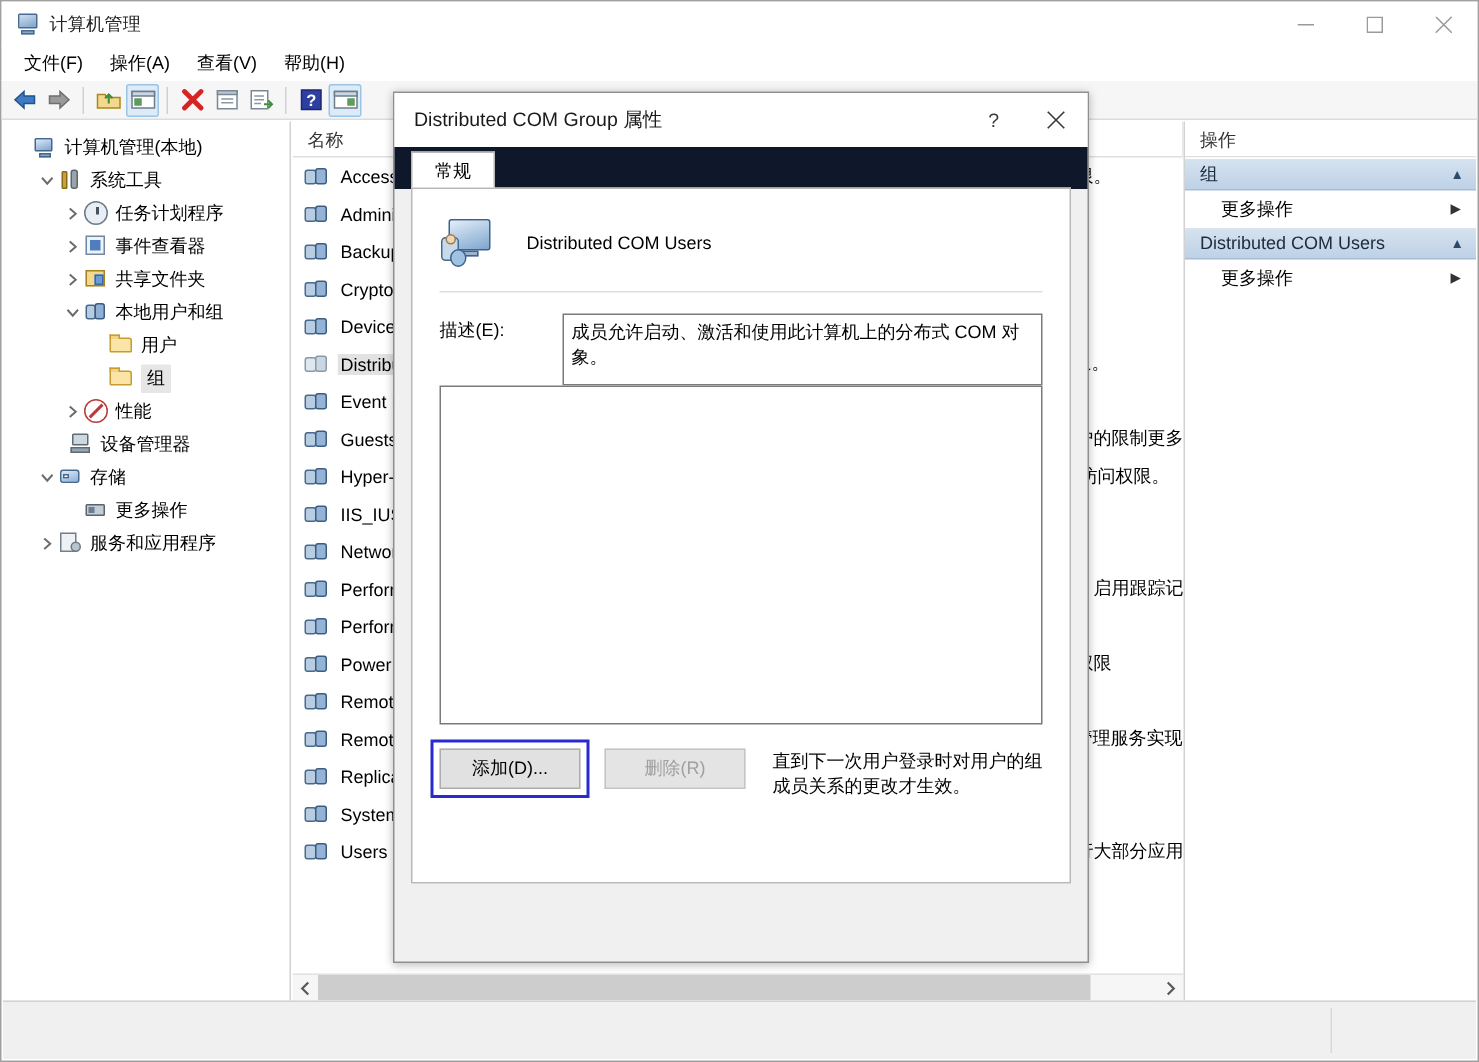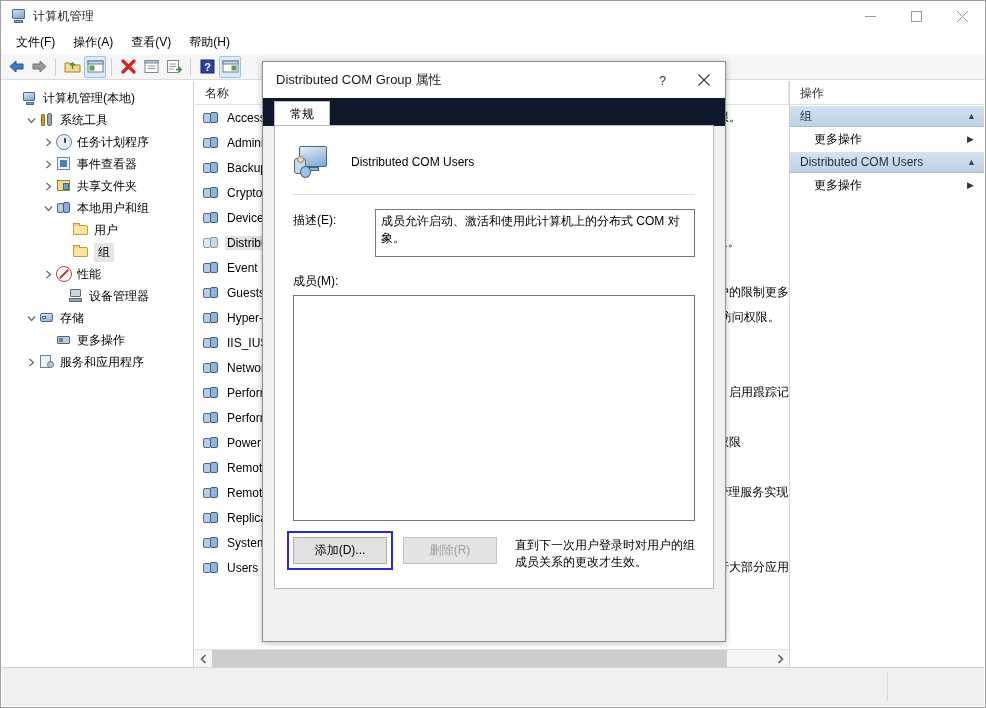--- a/index.html
+++ b/index.html
@@ -463,21 +463,21 @@
         </div>
         <div class="tnode" style="padding-left: 38px;">
           <div class="twist">
             <svg width="9" height="9" viewBox="0 0 9 9">
               <path d="M2.5 1 L6.5 4.5 L2.5 8" stroke="currentColor" stroke-width="1.3" fill="none"></path>
             </svg>
           </div>
           <div class="ticon ic-perf"><span class="s1"></span><span class="s2"></span></div>
           <div class="tlabel">性能</div>
         </div>
-        <div class="tnode" style="padding-left: 50px;">
+        <div class="tnode" style="padding-left: 28px;">
           <div class="twist"></div>
           <div class="ticon ic-device">
             <span class="s1"></span>
             <span class="s2"></span>
           </div>
           <div class="tlabel">设备管理器</div>
         </div>
         <div class="tnode" style="padding-left: 21px;">
           <div class="twist">
             <svg width="9" height="9" viewBox="0 0 9 9">
@@ -749,21 +749,20 @@
         <div class="grp-name">Distributed COM Users</div>
       </div>
 
       <div class="hr"></div>
 
       <div class="row-desc">
         <div class="lbl">描述(E):</div>
         <div class="desc-box">成员允许启动、激活和使用此计算机上的分布式 COM 对象。</div>
       </div>
 
-      <div class="members-lbl">成员(M):</div>
       <div class="members-box" id="members-box"></div>
 
       <div class="btnrow">
         <div class="focus-ring">
           <div class="btn">添加(D)...</div>
         </div>
         <div class="btn disabled btn-remove">删除(R)</div>
         <div class="hint">直到下一次用户登录时对用户的组成员关系的更改才生效。</div>
       </div>
     </div>

